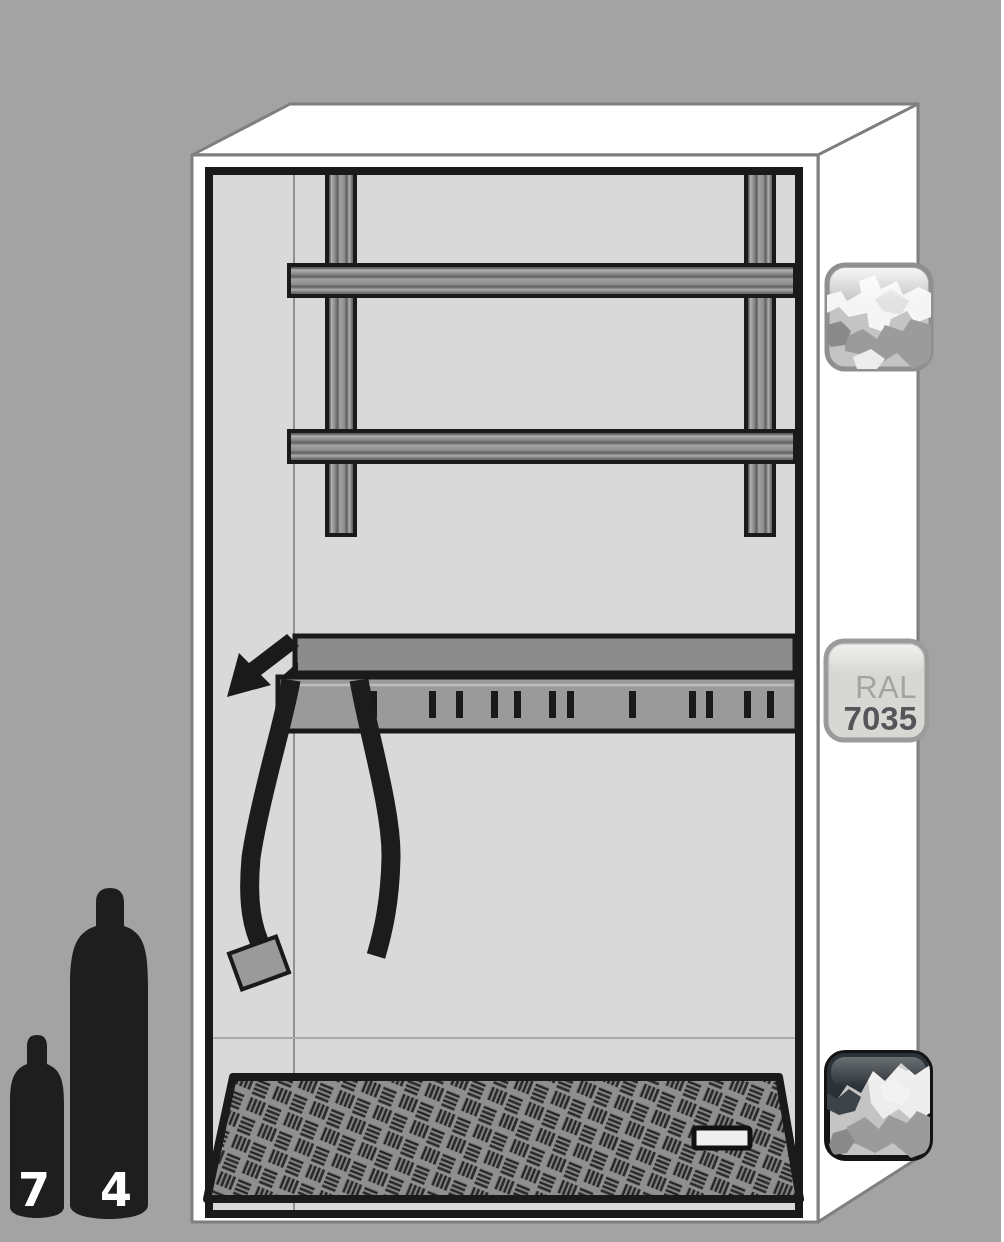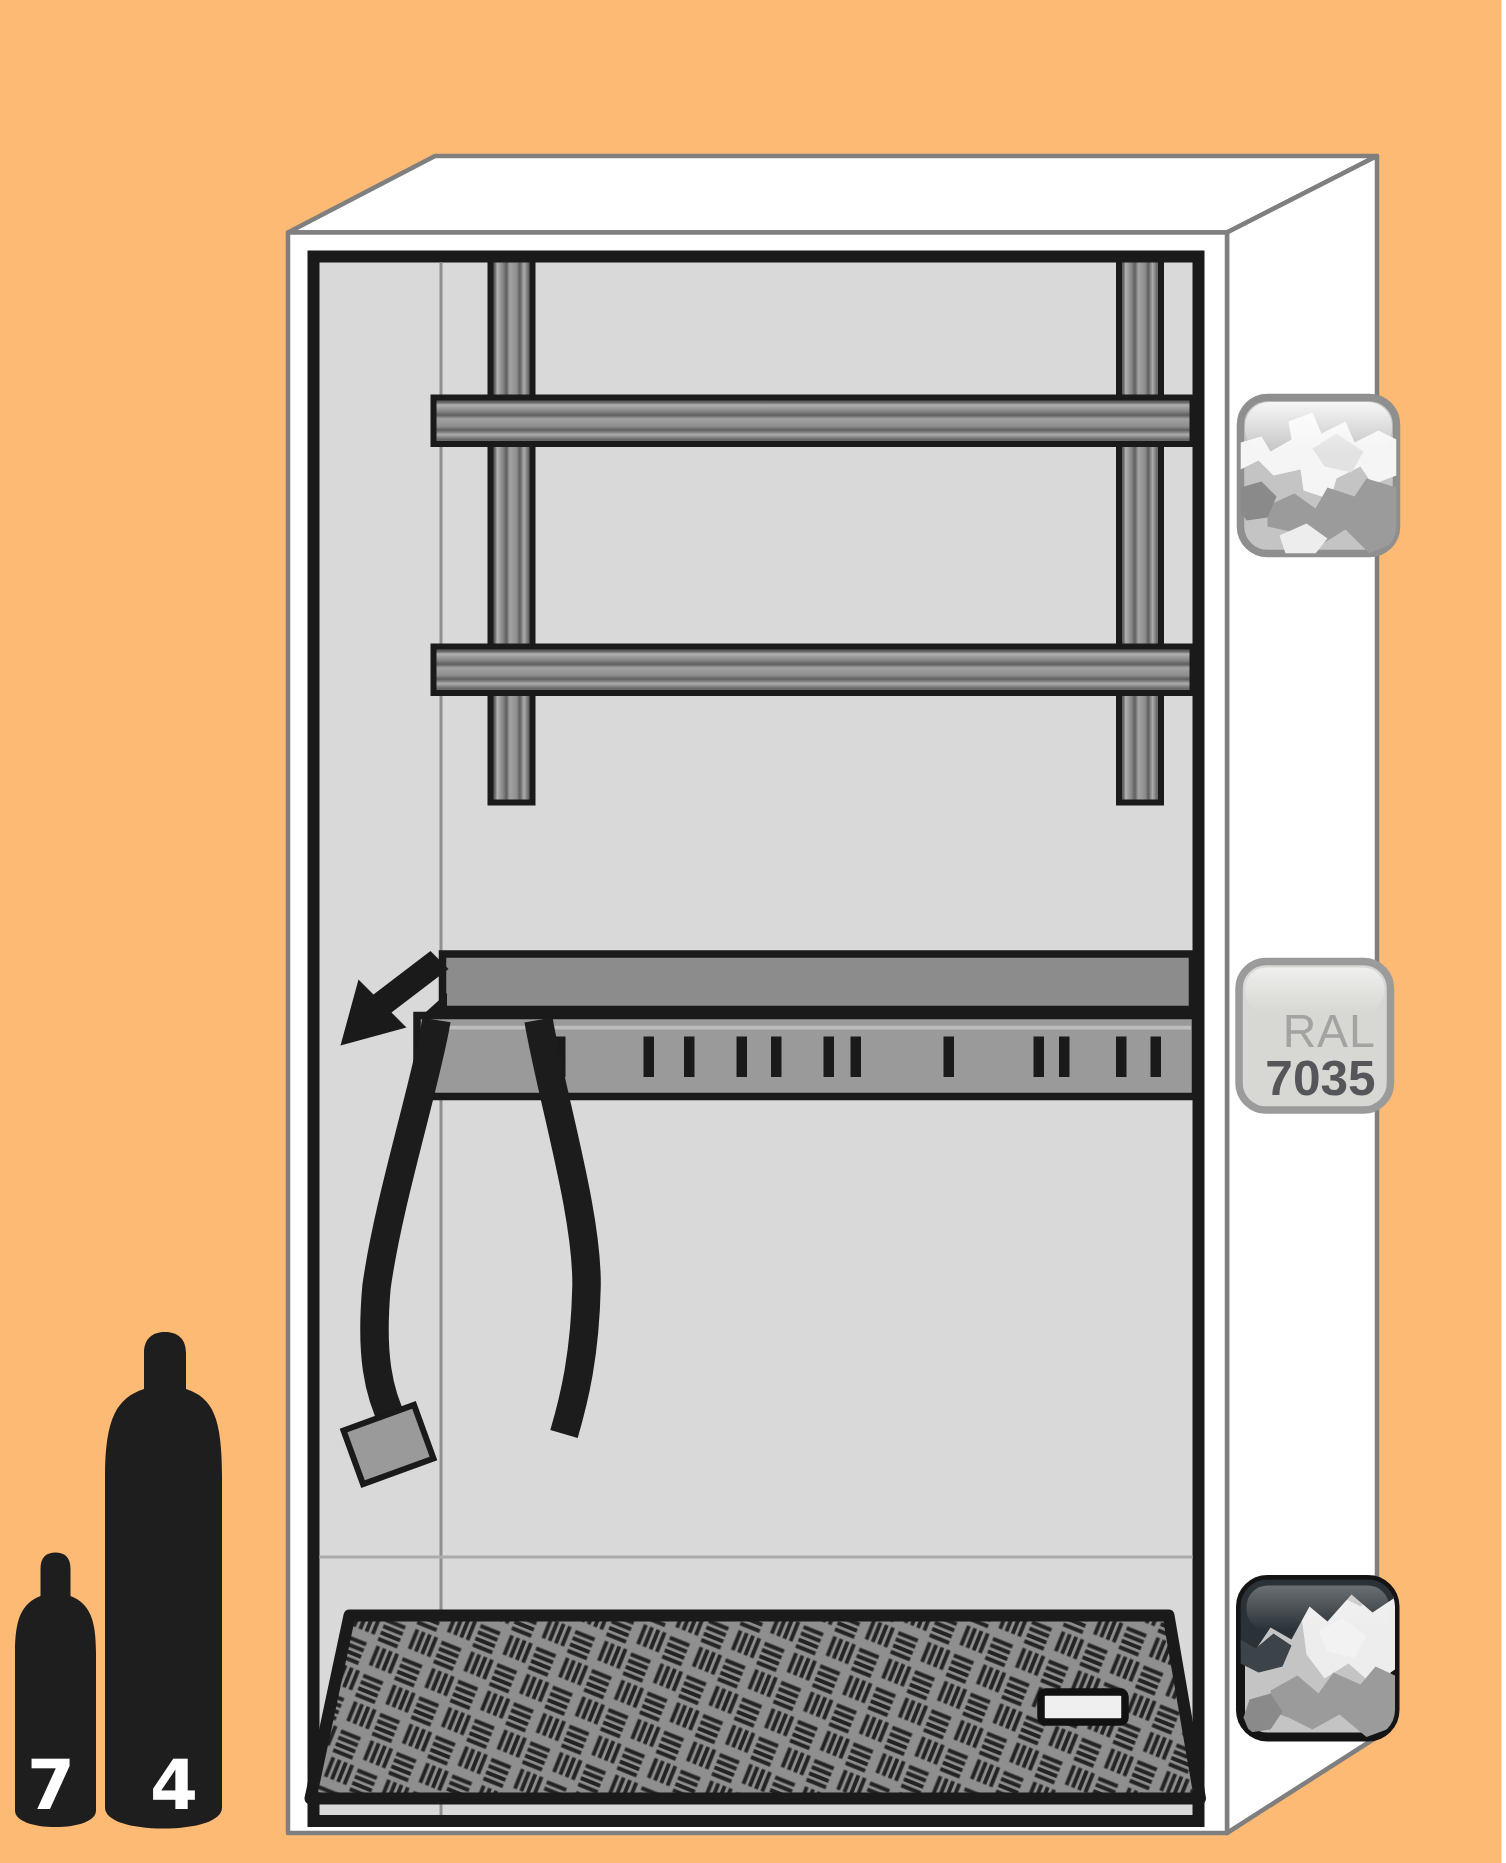--- a/index.html
+++ b/index.html
@@ -1,17 +1,17 @@
 <!DOCTYPE html>
 <html><head>
 <meta charset="utf-8">
 <style>
   html,body{margin:0;padding:0;background:#ffffff;}
   .stage{
-    position:relative;width:1001px;height:1242px;background:#fdba74;overflow:hidden;
+    position:relative;width:1001px;height:1242px;background:#a3a3a3;overflow:hidden;
     font-family:"Liberation Sans", sans-serif;
   }
   svg{display:block;}
   text{font-family:"Liberation Sans", sans-serif;}
   .num{font-family:"DejaVu Sans", sans-serif;font-weight:bold;}
 </style>
 </head>
 <body>
 
 <div class="stage">

